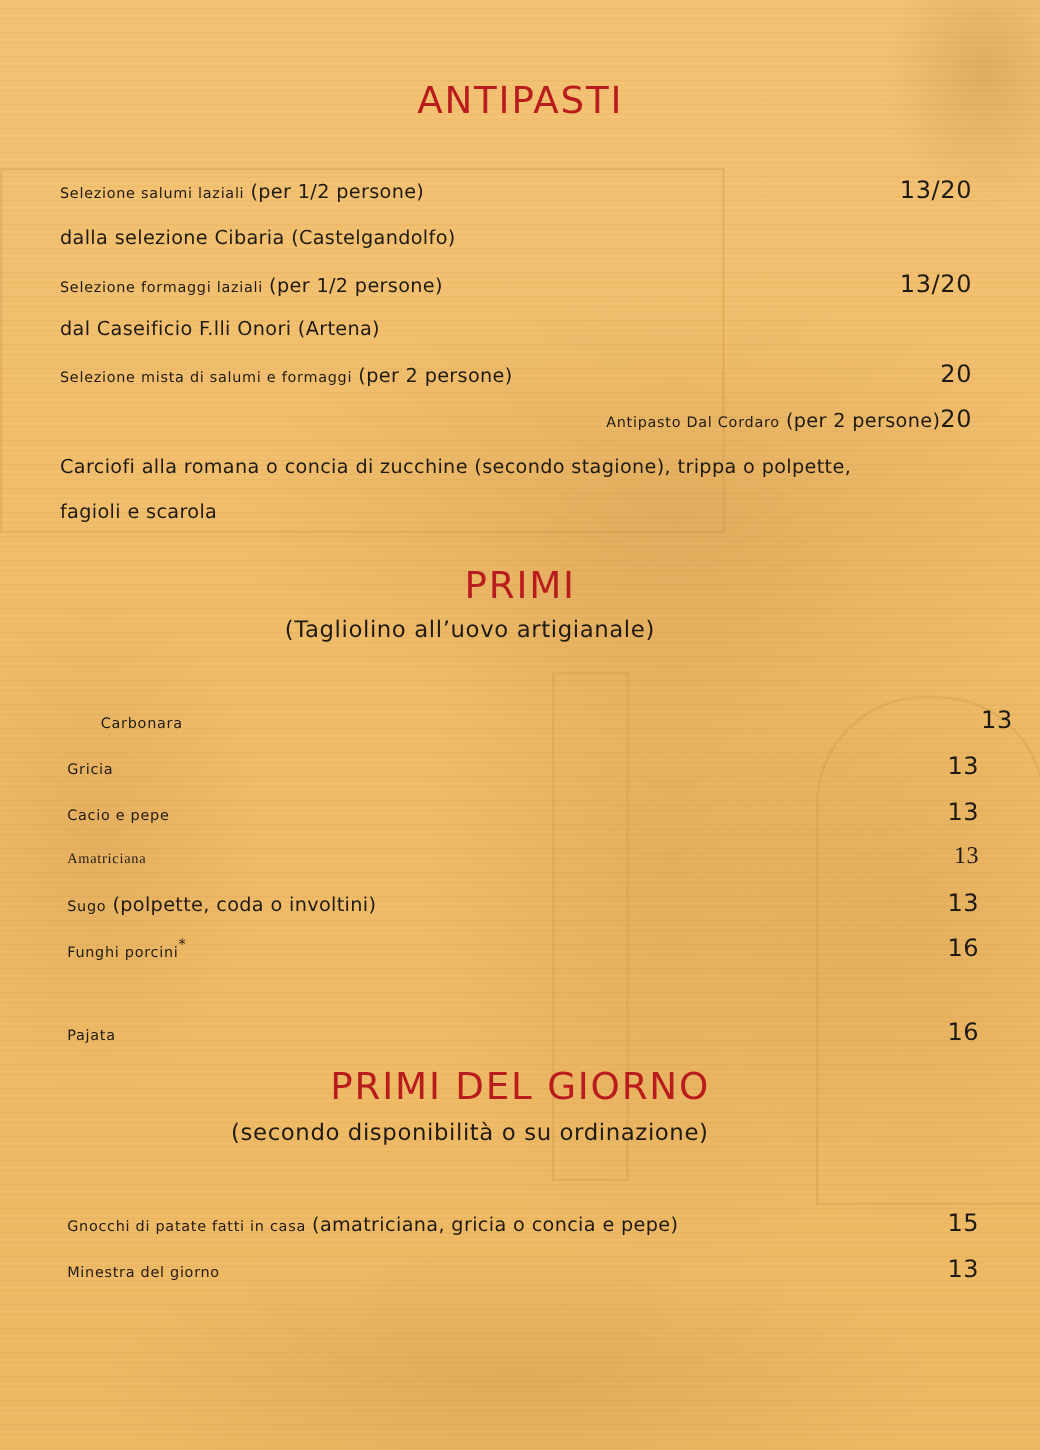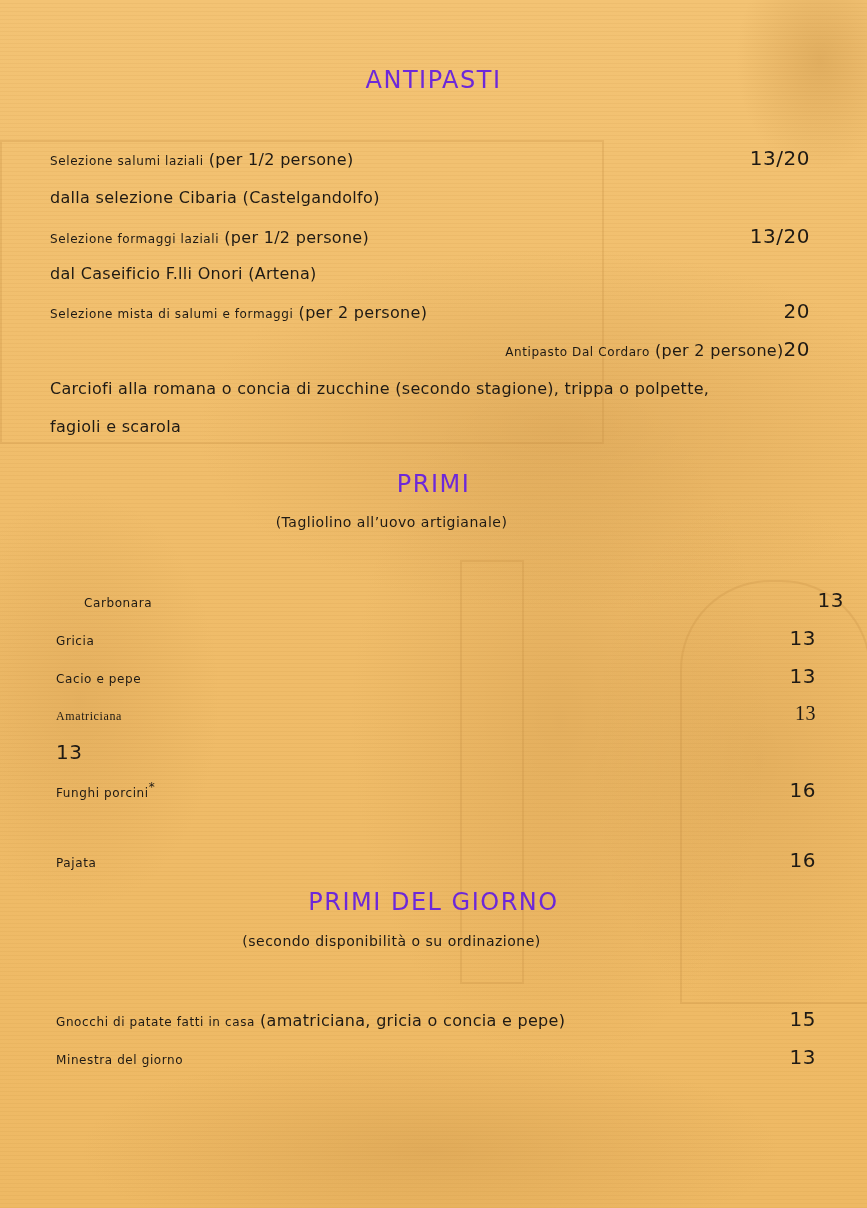--- a/index.html
+++ b/index.html
@@ -22,26 +22,26 @@
         radial-gradient(ellipse 120px 160px at 820px 60px, rgba(190,135,60,0.35), transparent 70%),
         linear-gradient(180deg, #f3c374 0%, #f0bd6b 40%, #eeb964 100%);
     }
     .bg-building {
       position: absolute; z-index: 0; pointer-events: none;
       border: 2px solid rgba(195,140,65,0.25);
     }
     .content { position: relative; z-index: 1; }
     .section-title {
       position: absolute; left: 0; width: 867px; text-align: center;
-      font-size: 24px; letter-spacing: 1.5px; font-weight: normal;
-      color: #6d28d9;
+      font-size: 31px; letter-spacing: 1.5px; font-weight: normal;
+      color: #b91c1c;
     }
     .section-sub {
       position: absolute; left: 0; width: 783px; text-align: center;
-      font-size: 14px; letter-spacing: 0.5px;
+      font-size: 19px; letter-spacing: 0.5px;
     }
     .row {
       position: absolute; left: 50px; width: 760px;
       display: flex; justify-content: space-between; align-items: baseline;
     }
     .row.indent { left: 56px; width: 760px; }
     .name { font-size: 12px; letter-spacing: 0.6px; }
     .note { font-size: 16px; letter-spacing: 0.3px; }
     .price { font-size: 20px; letter-spacing: 0.5px; }
     .desc {
@@ -98,20 +98,21 @@
   </div>
   <div class="row indent" style="top:664px;">
     <span class="name">Cacio e pepe</span>
     <span class="price">13</span>
   </div>
   <div class="row indent" style="top:702px;font-family:Liberation Serif, serif;">
     <span class="name">Amatriciana</span>
     <span class="price">13</span>
   </div>
   <div class="row indent" style="top:740px;">
+    <span><span class="name">Sugo</span> <span class="note">(polpette, coda o involtini)</span></span>
     <span class="price">13</span>
   </div>
   <div class="row indent" style="top:778px;">
     <span><span class="name">Funghi porcini</span><span class="star">*</span></span>
     <span class="price">16</span>
   </div>
   <div class="row indent" style="top:848px;">
     <span class="name">Pajata</span>
     <span class="price">16</span>
   </div>

